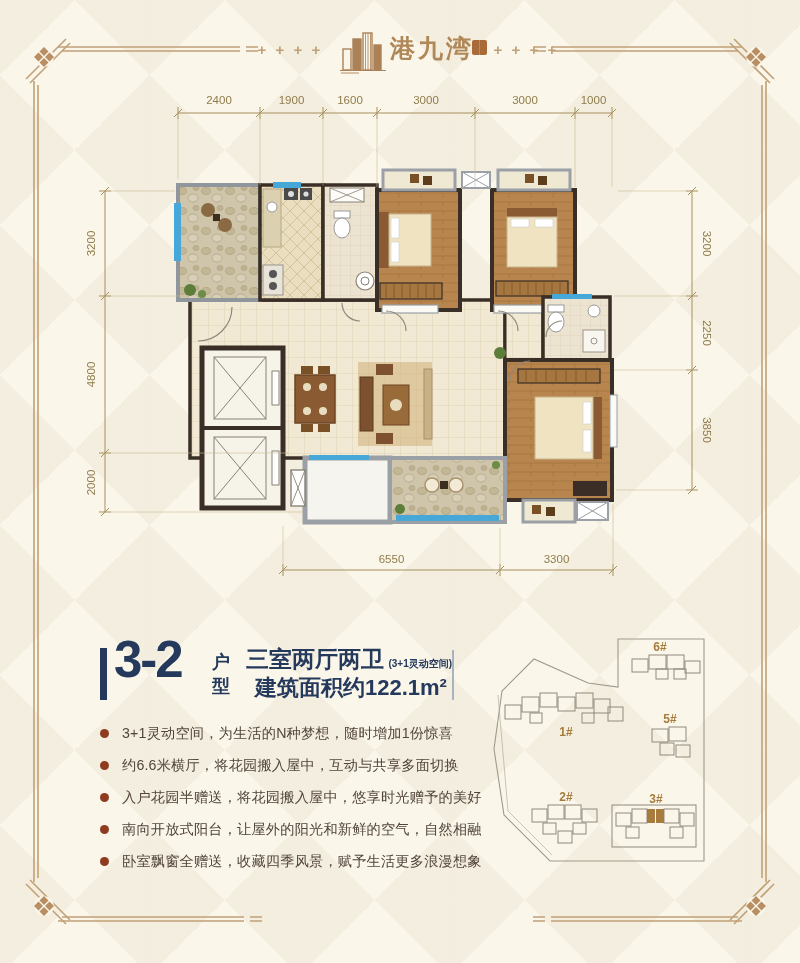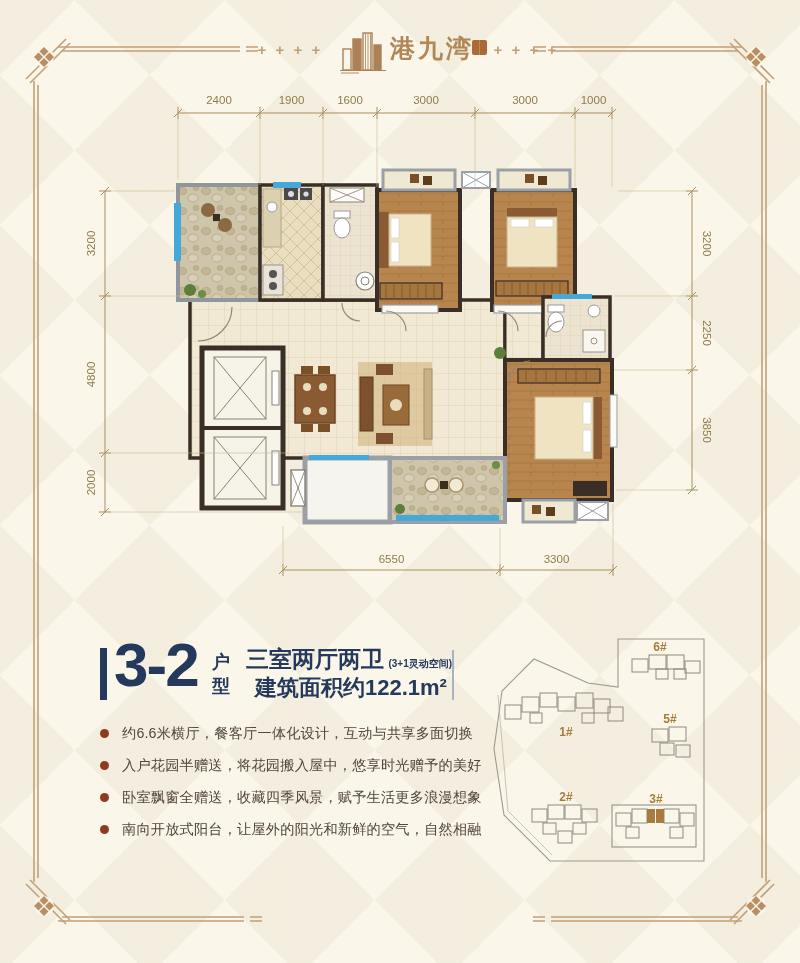--- a/index.html
+++ b/index.html
@@ -16,21 +16,21 @@
   .frame-svg{position:absolute;left:0;top:0;}
   .logo{position:absolute;left:0;top:0;width:656px;height:80px;}
   .logo-icon{position:absolute;left:340px;top:30px;}
   .logo-text{position:absolute;left:390px;top:36px;font-size:25px;font-weight:bold;
     color:#b08757;letter-spacing:3px;line-height:1;}
   .logo-seal{position:absolute;left:472px;top:40px;width:15px;height:15px;border-radius:2px;
     background:linear-gradient(90deg,#a96a38 45%,#c08a55 45%,#c08a55 55%,#a96a38 55%);}
   .plan-svg{position:absolute;left:80px;top:85px;}
   .title-block{position:absolute;left:100px;top:642px;width:345px;height:66px;}
   .accent-bar{position:absolute;left:0;top:6px;width:7px;height:52px;background:#24395c;}
-  .unit-code{position:absolute;left:14px;top:-8px;font-size:62px;font-weight:bold;color:#24395c;
+  .unit-code{position:absolute;left:14px;top:-8px;font-size:51px;font-weight:bold;color:#24395c;
     letter-spacing:-2px;line-height:1;}
   .unit-suffix{position:absolute;left:112px;top:8px;font-size:18px;font-weight:bold;color:#24395c;line-height:1.35;}
   .headline-wrap{position:absolute;left:146px;top:2px;white-space:nowrap;}
   .headline{font-size:23px;font-weight:bold;color:#24395c;text-align:center;}
   .headline-note{font-size:10px;font-weight:bold;color:#24395c;}
   .area-line{position:absolute;left:155px;top:31px;font-size:22px;font-weight:bold;color:#24395c;white-space:nowrap;}
   .divider{position:absolute;left:452px;top:650px;width:2px;height:50px;background:#a9b2c0;}
   .features{position:absolute;left:100px;top:724px;width:372px;}
   .feature{display:flex;align-items:center;margin-bottom:13px;}
   .feature .dot{flex:0 0 9px;width:9px;height:9px;border-radius:50%;background:#8f3b1e;margin-right:13px;}
@@ -340,33 +340,37 @@
       <span class="headline">三室两厅两卫</span>
       <span class="headline-note">(3+1灵动空间)</span>
     </div>
     <div class="area-line">建筑面积约122.1m²</div>
   </div>
   <div class="divider"></div>
 
   <div class="features">
     <div class="feature">
       <span class="dot"></span>
-      <span class="txt">约6.6米横厅，餐客厅一体化设计，互动与共享多面切换</span>
+      <span class="txt">3+1灵动空间，为生活的N种梦想，随时增加1份惊喜</span>
+    </div>
+    <div class="feature">
+      <span class="dot"></span>
+      <span class="txt">约6.6米横厅，将花园搬入屋中，互动与共享多面切换</span>
     </div>
     <div class="feature">
       <span class="dot"></span>
       <span class="txt">入户花园半赠送，将花园搬入屋中，悠享时光赠予的美好</span>
     </div>
     <div class="feature">
       <span class="dot"></span>
-      <span class="txt">卧室飘窗全赠送，收藏四季风景，赋予生活更多浪漫想象</span>
+      <span class="txt">南向开放式阳台，让屋外的阳光和新鲜的空气，自然相融</span>
     </div>
     <div class="feature">
       <span class="dot"></span>
-      <span class="txt">南向开放式阳台，让屋外的阳光和新鲜的空气，自然相融</span>
+      <span class="txt">卧室飘窗全赠送，收藏四季风景，赋予生活更多浪漫想象</span>
     </div>
   </div>
 
   <svg class="siteplan-svg" width="256" height="240" viewBox="0 0 256 240">
     <path d="M216 6H130V54L100 50 46 26 14 58 6 116 16 182 62 228H216Z" fill="none" stroke="#a09a8a" stroke-width="1.1"></path>
     <path d="M10 62 20 178 64 222" fill="none" stroke="#b5ae9c" stroke-width="0.7"></path>
 
     <g fill="none" stroke="#8f8a7c" stroke-width="1">
       <rect x="144" y="26" width="16" height="13"></rect>
         <rect x="161" y="22" width="17" height="14"></rect>

